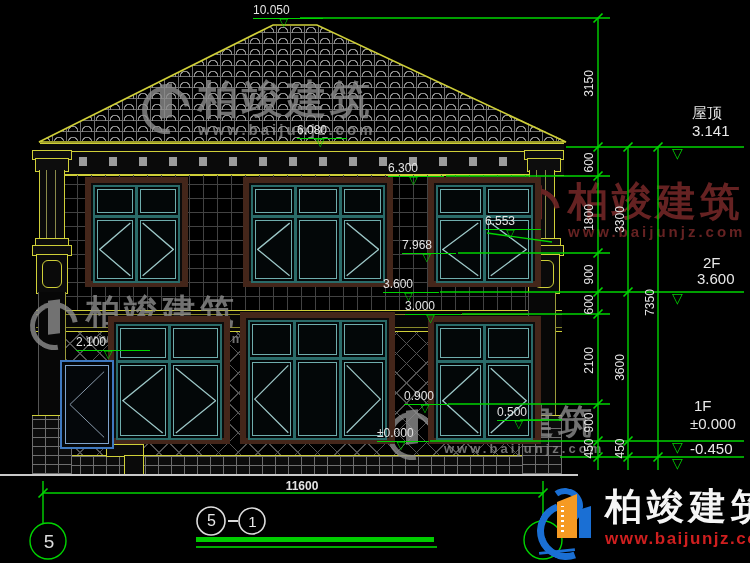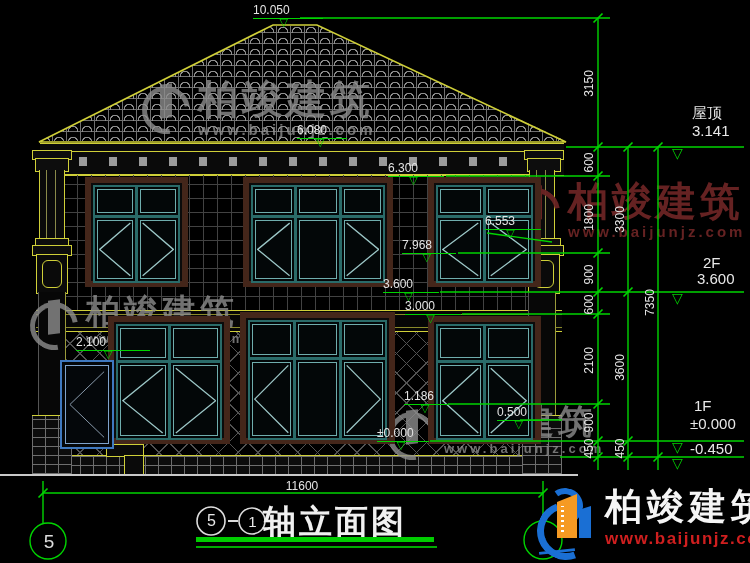--- a/index.html
+++ b/index.html
@@ -56,21 +56,21 @@
   .doorwrap::after{content:"";position:absolute;inset:3px;border:1px solid #7fa3cc;}
   .doorwrap svg{position:absolute;left:6px;top:6px;width:calc(100% - 12px);height:calc(100% - 12px);}
   
   .lvl{position:absolute;z-index:6;color:#e4e4e4;font-size:12px;line-height:13px;white-space:nowrap;}
   .lvl .line{height:0;border-top:1.5px solid #00d400;margin-top:1px;}
   .lvl .tri{position:absolute;top:13px;left:38%;color:#00d400;font-size:11px;line-height:11px;}
   .rlabel{position:absolute;color:#e8e8e8;font-size:15px;white-space:nowrap;z-index:6;}
   .rtri{position:absolute;color:#00d400;font-size:14px;line-height:13px;z-index:5;}
   .vdim{position:absolute;width:46px;text-align:center;color:#e4e4e4;font-size:12px;line-height:13px;
     transform:rotate(-90deg);white-space:nowrap;z-index:6;}
-  .hdim{position:absolute;color:#e4e4e4;font-size:12px;z-index:6;}
+  .hdim{position:absolute;color:#e4e4e4;font-size:12px;z-index:6;font-weight:bold;}
   
   .wm{position:absolute;display:flex;gap:8px;align-items:flex-start;z-index:2;opacity:.8;color:#8d8d8d;}
   .wm.maroon{color:#6b2424;opacity:.95;}
   .wm .mark{position:relative;width:50px;height:56px;flex:none;}
   .wm .mark::before{content:"";position:absolute;left:2px;top:8px;width:38px;height:38px;border-radius:50%;
     border:5px solid currentColor;border-right-color:transparent;transform:rotate(35deg);}
   .wm .mark::after{content:"";position:absolute;left:20px;top:6px;width:12px;height:34px;background:currentColor;
     transform:skewY(-8deg);}
   .wm .big{font-size:40px;font-weight:bold;letter-spacing:4px;line-height:1.05;}
   .wm .url{font-size:15px;font-weight:bold;letter-spacing:3px;margin-top:1px;}
@@ -338,21 +338,21 @@
       <div class="txt">3.000</div>
       <div class="line"></div>
       <span class="tri">▽</span>
     </div>
   <div class="lvl" style="left:76px;top:336px;width:74px">
       <div class="txt">2.100</div>
       <div class="line"></div>
       <span class="tri">▽</span>
     </div>
   <div class="lvl" style="left:404px;top:390px;width:44px">
-      <div class="txt">1.186</div>
+      <div class="txt">0.900</div>
       <div class="line"></div>
       <span class="tri">▽</span>
     </div>
   <div class="lvl" style="left:497px;top:406px;width:46px">
       <div class="txt">0.500</div>
       <div class="line"></div>
       <span class="tri">▽</span>
     </div>
   <div class="lvl" style="left:377px;top:427px;width:52px">
       <div class="txt">±0.000</div>
@@ -383,21 +383,20 @@
   <div class="vdim" style="left:597px;top:213px">3300</div>
   <div class="vdim" style="left:597px;top:361px">3600</div>
   <div class="vdim" style="left:597px;top:442px">450</div>
   <div class="vdim" style="left:627px;top:296px">7350</div>
 
   <div class="hdim" style="left:272px;top:479px;width:60px;text-align:center">11600</div>
   <div class="axis-num" style="left:41px;top:531px;width:16px;text-align:center">5</div>
 
   <div class="ttl-num" style="left:204px;top:512px;width:15px">5</div>
   <div class="ttl-num" style="left:246px;top:513px;width:13px;font-size:15px">1</div>
-  <div class="ttl-name" style="left:263px;top:500px">轴立面图</div>
   <div class="bar1"></div>
   <div class="bar2"></div>
 
   <div class="brandlogo">
     <div class="bmark">
       <div class="arc"></div>
         <div class="arc2"></div>
         <div class="t1"></div>
         <div class="t2"></div>
         <div class="ft"></div>

